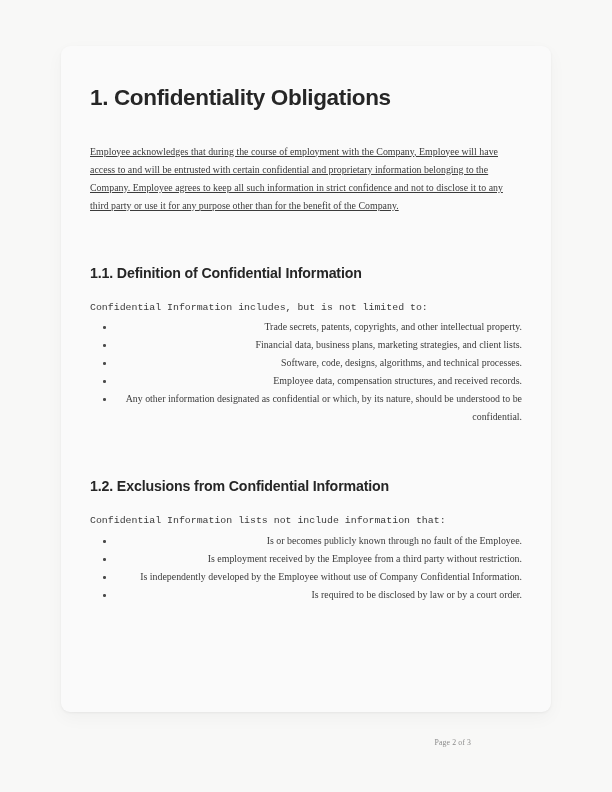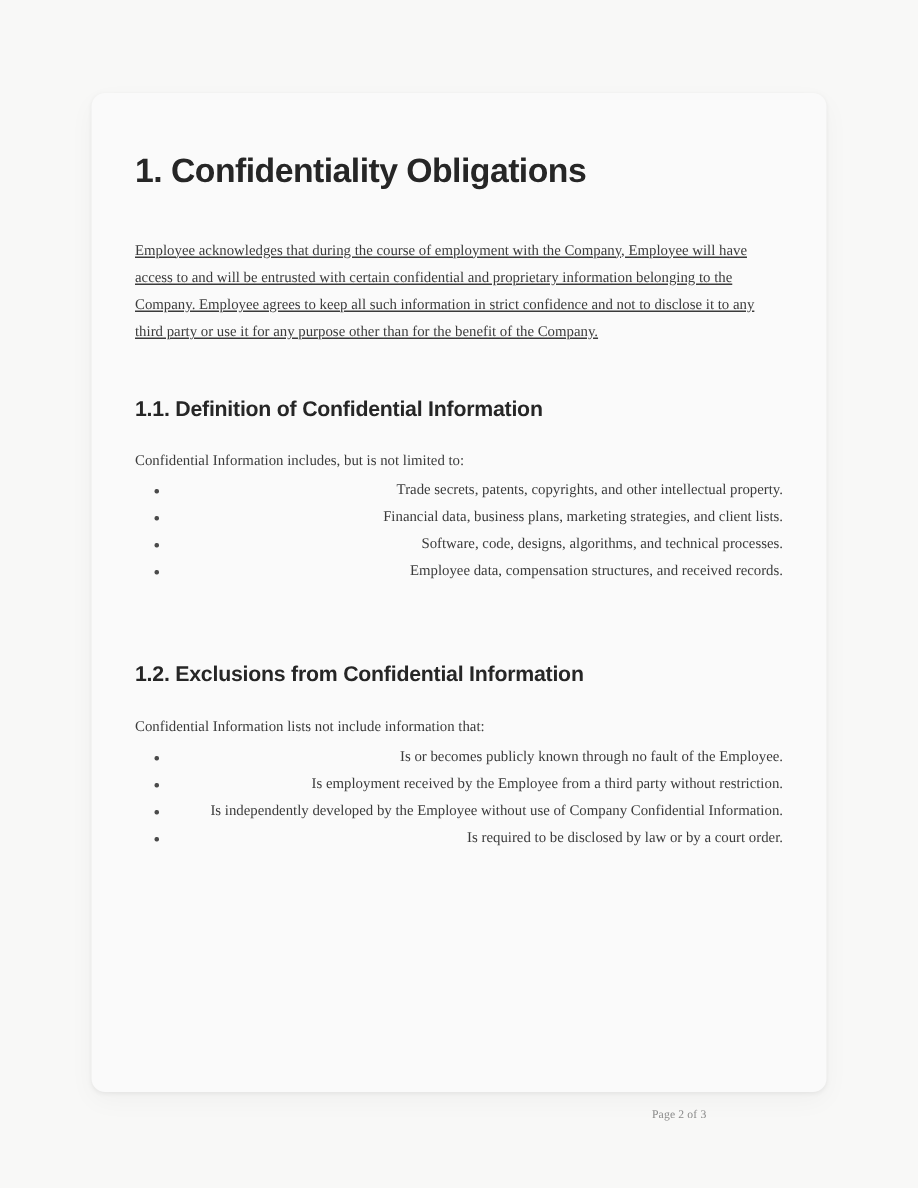--- a/index.html
+++ b/index.html
@@ -20,21 +20,21 @@
     position: absolute;
     inset: 0;
     width: 612px;
     height: 792px;
   }
 
   
   .doc-card {
     position: absolute;
     left: 61px;
-    top: 62px;
+    top: 46px;
     width: 490px;
     height: 666px;
     background: #fafafa;
     border-radius: 9px;
     box-shadow: 0 1px 3px rgba(20, 20, 20, 0.055),
                 0 6px 18px rgba(20, 20, 20, 0.035);
     box-sizing: border-box;
     padding: 28px 29px 20px 29px;
     overflow: hidden;
   }
@@ -70,21 +70,21 @@
     text-align: left;
     max-width: 432px;
   }
 
   .lead-para {
     margin-top: 31px;
     text-decoration: underline;
   }
 
   .intro-line {
-    font-family: Liberation Serif, serif;
+    font-family: Liberation Mono, monospace;
     font-size: 9.9px;
     color: #3b3b3b;
     line-height: 17.5px;
     margin: 17px 0 0 0;
   }
 
   
   .bullets {
     list-style: none;
     margin: 2px 0 0 0;
@@ -108,21 +108,21 @@
     position: absolute;
     left: 13px;
     top: 8px;
     width: 2.6px;
     height: 2.6px;
     border-radius: 50%;
     background: #4a4a4a;
   }
 
   
-  .section-1-1 { margin-top: 34px; }
+  .section-1-1 { margin-top: 50px; }
   .section-1-2 { margin-top: 52px; }
 
   
   .page-footer {
     position: absolute;
     left: 0;
     top: 738px;
     width: 471px;
     text-align: right;
     font-family: "Liberation Serif", serif;
@@ -145,20 +145,21 @@
     <div class="section-1-1">
       <h2 class="h2">1.1. Definition of Confidential Information</h2>
 
       <p class="intro-line">Confidential Information includes, but is not limited to:</p>
 
       <ul class="bullets">
         <li>Trade secrets, patents, copyrights, and other intellectual property.</li>
         <li>Financial data, business plans, marketing strategies, and client lists.</li>
         <li>Software, code, designs, algorithms, and technical processes.</li>
         <li>Employee data, compensation structures, and received records.</li>
+        <li>Any other information designated as confidential or which, by its nature, should be understood to be confidential.</li>
       </ul>
     </div>
 
     <div class="section-1-2">
       <h2 class="h2">1.2. Exclusions from Confidential Information</h2>
 
       <p class="intro-line">Confidential Information lists not include information that:</p>
 
       <ul class="bullets">
         <li>Is or becomes publicly known through no fault of the Employee.</li>

